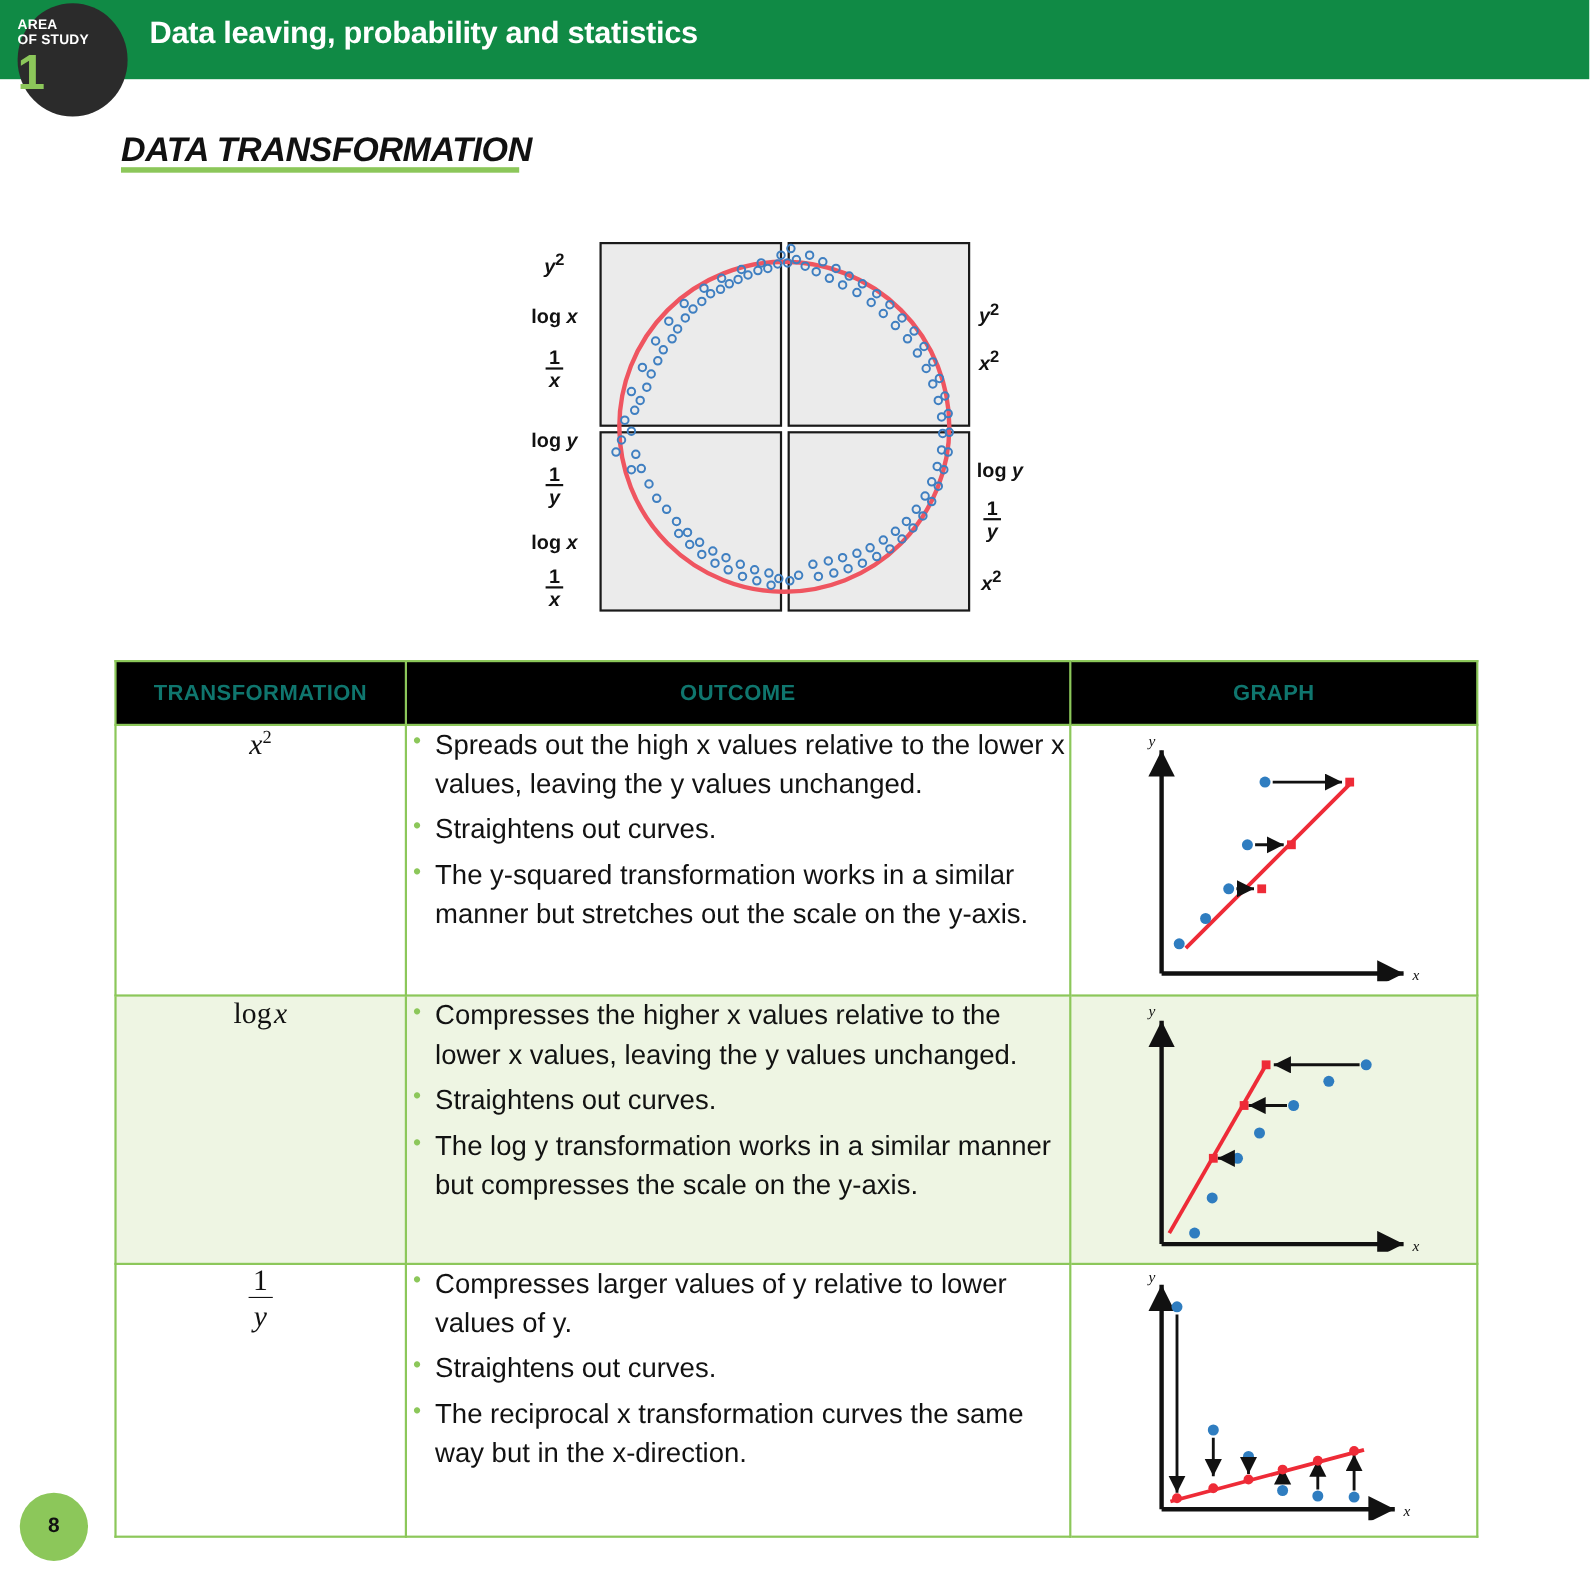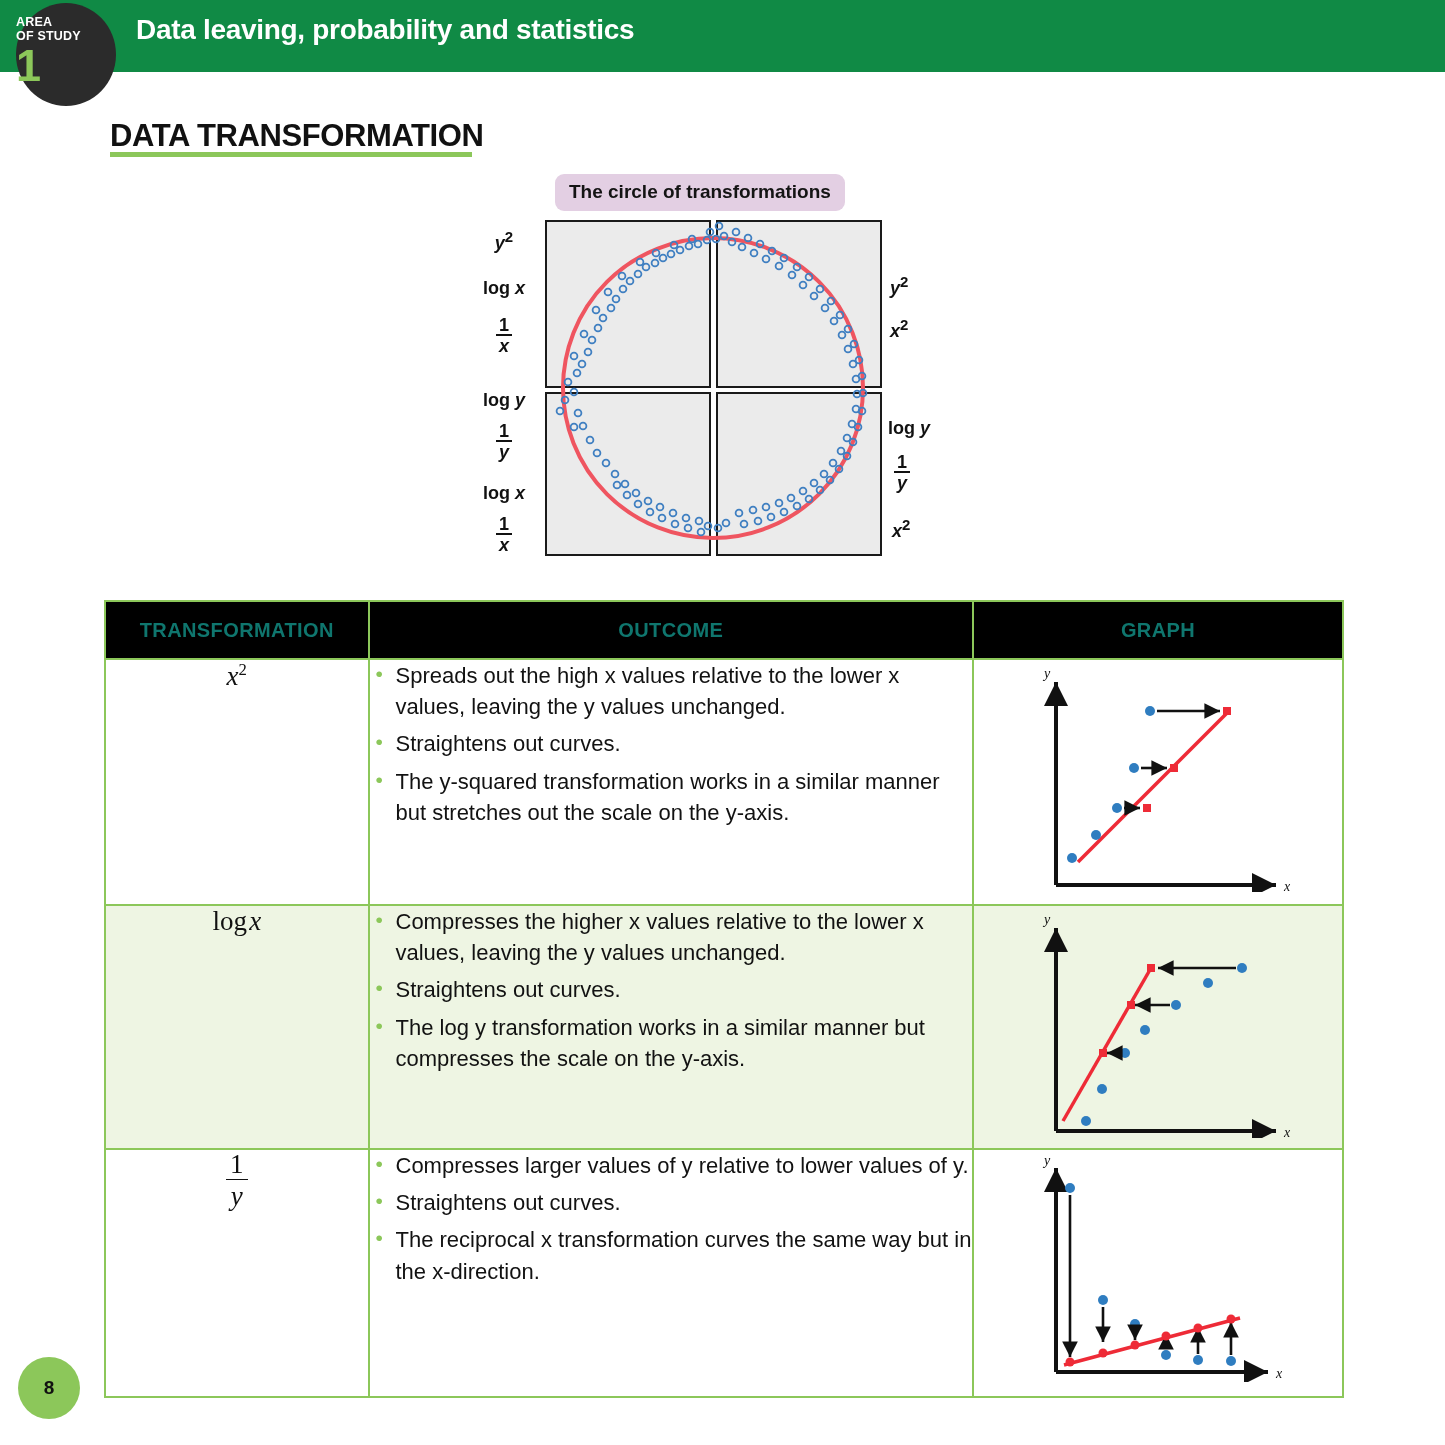--- a/index.html
+++ b/index.html
@@ -43,20 +43,21 @@
   .aos-num {
     font-size: 45px; font-weight: bold; color: #8cc75a;
     line-height: 44px; margin-top: 1px;
   }
 
   
   .section-title {
     position: absolute; left: 110px; top: 118px;
     font-size: 31px; font-weight: bold; color: #111111;
     letter-spacing: -0.4px;
+    font-style: italic;
   }
   .section-underline {
     position: absolute; left: 110px; top: 152px;
     width: 362px; height: 5px; background: #8cc75a;
   }
 
   
   .circle-fig { position: absolute; left: 470px; top: 168px; width: 500px; height: 400px; }
   .fig-pill {
     position: absolute; left: 85px; top: 6px;
@@ -109,21 +110,21 @@
   .math sup { font-size: 0.62em; }
   .mfrac { display: inline-block; text-align: center; line-height: 1.05; vertical-align: middle; }
   .mfrac .mnum { display: block; border-bottom: 1.6px solid #111111; padding: 0 4px 1px 4px; }
   .mfrac .mden { display: block; padding-top: 2px; }
   .cell-out { padding: 14px 18px 14px 14px; }
   .bullets { list-style: none; margin: 0; padding: 0; }
   .bullets li {
     position: relative;
     padding-left: 26px;
     margin-bottom: 6px;
-    font-size: 22px; line-height: 1.42; color: #121212;
+    font-size: 25px; line-height: 1.42; color: #121212;
   }
   .bullets li::before {
     content: "•"; position: absolute; left: 6px; top: -1px;
     color: #8cc75a; font-size: 21px;
   }
   .cell-graph { text-align: center; padding: 6px 0 4px 0; }
   .g-svg { display: block; margin: 0 auto; }
   .row-h1 { height: 246px; }
   .row-h2 { height: 244px; }
   .row-h3 { height: 248px; }
@@ -147,21 +148,20 @@
   <div class="aos-line1">AREA</div>
   <div class="aos-line2">OF STUDY</div>
   <div class="aos-num">1</div>
 </div>
 
 <div class="section-title">DATA TRANSFORMATION</div>
 <div class="section-underline"></div>
 
 <div class="circle-fig">
 
-  <div class="fig-pill">The circle of transformations</div>
 
   <div class="quad" id="quad-tl"></div>
   <div class="quad" id="quad-tr"></div>
   <div class="quad" id="quad-bl"></div>
   <div class="quad" id="quad-br"></div>
 
   <svg class="fig-svg" viewBox="0 0 500 400">
     <circle cx="243" cy="220" r="150" fill="none" stroke="#ef5560" stroke-width="4"></circle>
     <g fill="none" stroke="#3f7fc1" stroke-width="1.8">
       <circle cx="95" cy="232" r="3.4"></circle>

